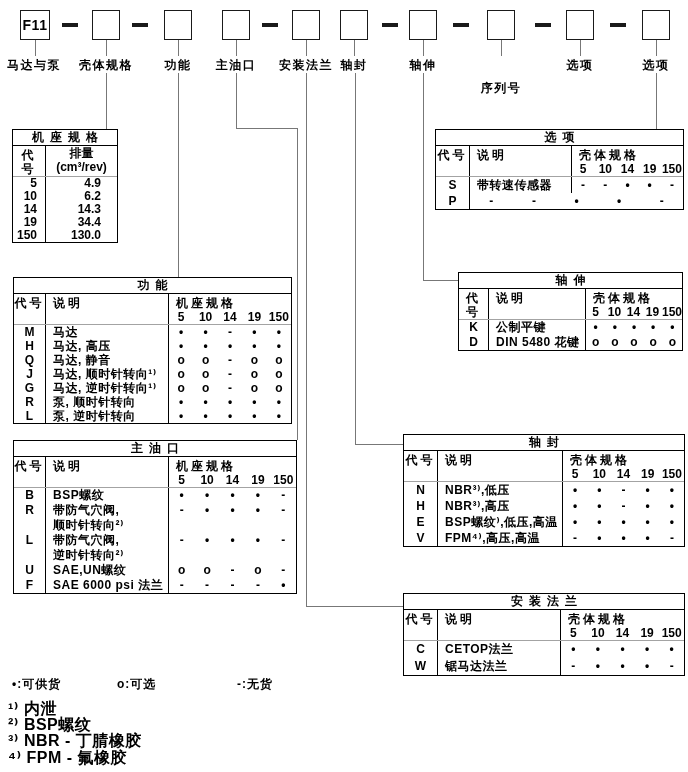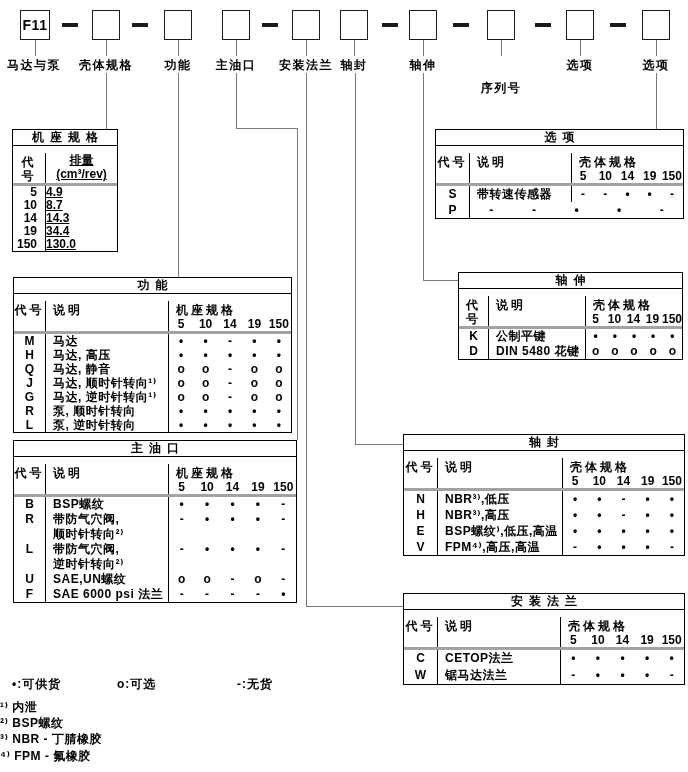--- a/index.html
+++ b/index.html
@@ -20,42 +20,42 @@
   }
   
   .vline{position:absolute;width:1px;background:#777;}
   .hline{position:absolute;height:1px;background:#777;}
   
   .tbl{
     position:absolute;background:#fff;border:1px solid #000;box-sizing:border-box;
     font-size:12px;font-weight:bold;line-height:14px;
   }
   .t-title{border-bottom:1px solid #000;text-align:center;letter-spacing:6px;padding:1px 0 1px 6px;line-height:13px;}
-  .t-hdr{display:flex;border-bottom:3px solid #a3a3a3;min-height:27px;margin-top:7px;}
+  .t-hdr{display:flex;border-bottom:1px solid #a3a3a3;min-height:27px;}
   .t-hdr .c-code{letter-spacing:3px;padding-top:2px;}
   .t-hdr .c-desc{letter-spacing:3px;padding-top:2px;}
   .t-hdr .c-marks{padding-top:2px;}
   .c-code{flex:0 0 var(--cw,32px);border-right:1px solid #000;text-align:center;box-sizing:border-box;}
   .c-desc{flex:0 0 var(--dw,120px);border-right:1px solid #000;padding-left:7px;letter-spacing:0.5px;white-space:pre-line;box-sizing:border-box;}
   .c-marks{flex:1 1 auto;min-width:0;}
   .sizes-label{padding-left:7px;letter-spacing:3px;}
   .sizes-row{display:flex;}
   .size{flex:1;text-align:center;}
   .t-body{line-height:var(--rh,15px);}
   .t-row{display:flex;min-height:var(--rh,15px);}
   .t-row .c-marks{display:flex;align-items:flex-start;}
   .mark{flex:1;text-align:center;font-size:12px;}
   
-  .c-val{flex:1 1 auto;white-space:pre-line;box-sizing:border-box;text-decoration:underline;}
+  .c-val{flex:1 1 auto;white-space:pre-line;box-sizing:border-box;}
   .t-hdr .c-val{text-align:center;}
-  .t-body .c-val{text-align:left;padding-right:16px;}
+  .t-body .c-val{text-align:right;padding-right:16px;}
   .t-body .c-code.num{text-align:right;padding-right:8px;}
   
   .legend-item{position:absolute;font-size:12px;font-weight:bold;letter-spacing:1px;white-space:nowrap;}
-  .footnote{position:absolute;left:0;font-size:12px;font-weight:bold;letter-spacing:0.5px;white-space:nowrap;}
+  .footnote{position:absolute;left:8px;font-size:16px;font-weight:bold;letter-spacing:0.5px;white-space:nowrap;}
 </style>
 </head>
 <body>
 
 <div class="page">
 
   <div class="code-box prefix" style="left:20px;width:30px;">
     <span>F11</span>
   </div>
   <div class="code-box" style="left:92px;"></div>
@@ -118,21 +118,21 @@
         <div class="c-val">排量
 (cm³/rev)</div>
       </div>
       <div class="t-body">
         <div class="t-row">
           <div class="c-code num">5</div>
           <div class="c-val">4.9</div>
         </div>
         <div class="t-row">
           <div class="c-code num">10</div>
-          <div class="c-val">8.7</div>
+          <div class="c-val">6.2</div>
         </div>
         <div class="t-row">
           <div class="c-code num">14</div>
           <div class="c-val">14.3</div>
         </div>
         <div class="t-row">
           <div class="c-code num">19</div>
           <div class="c-val">34.4</div>
         </div>
         <div class="t-row">

